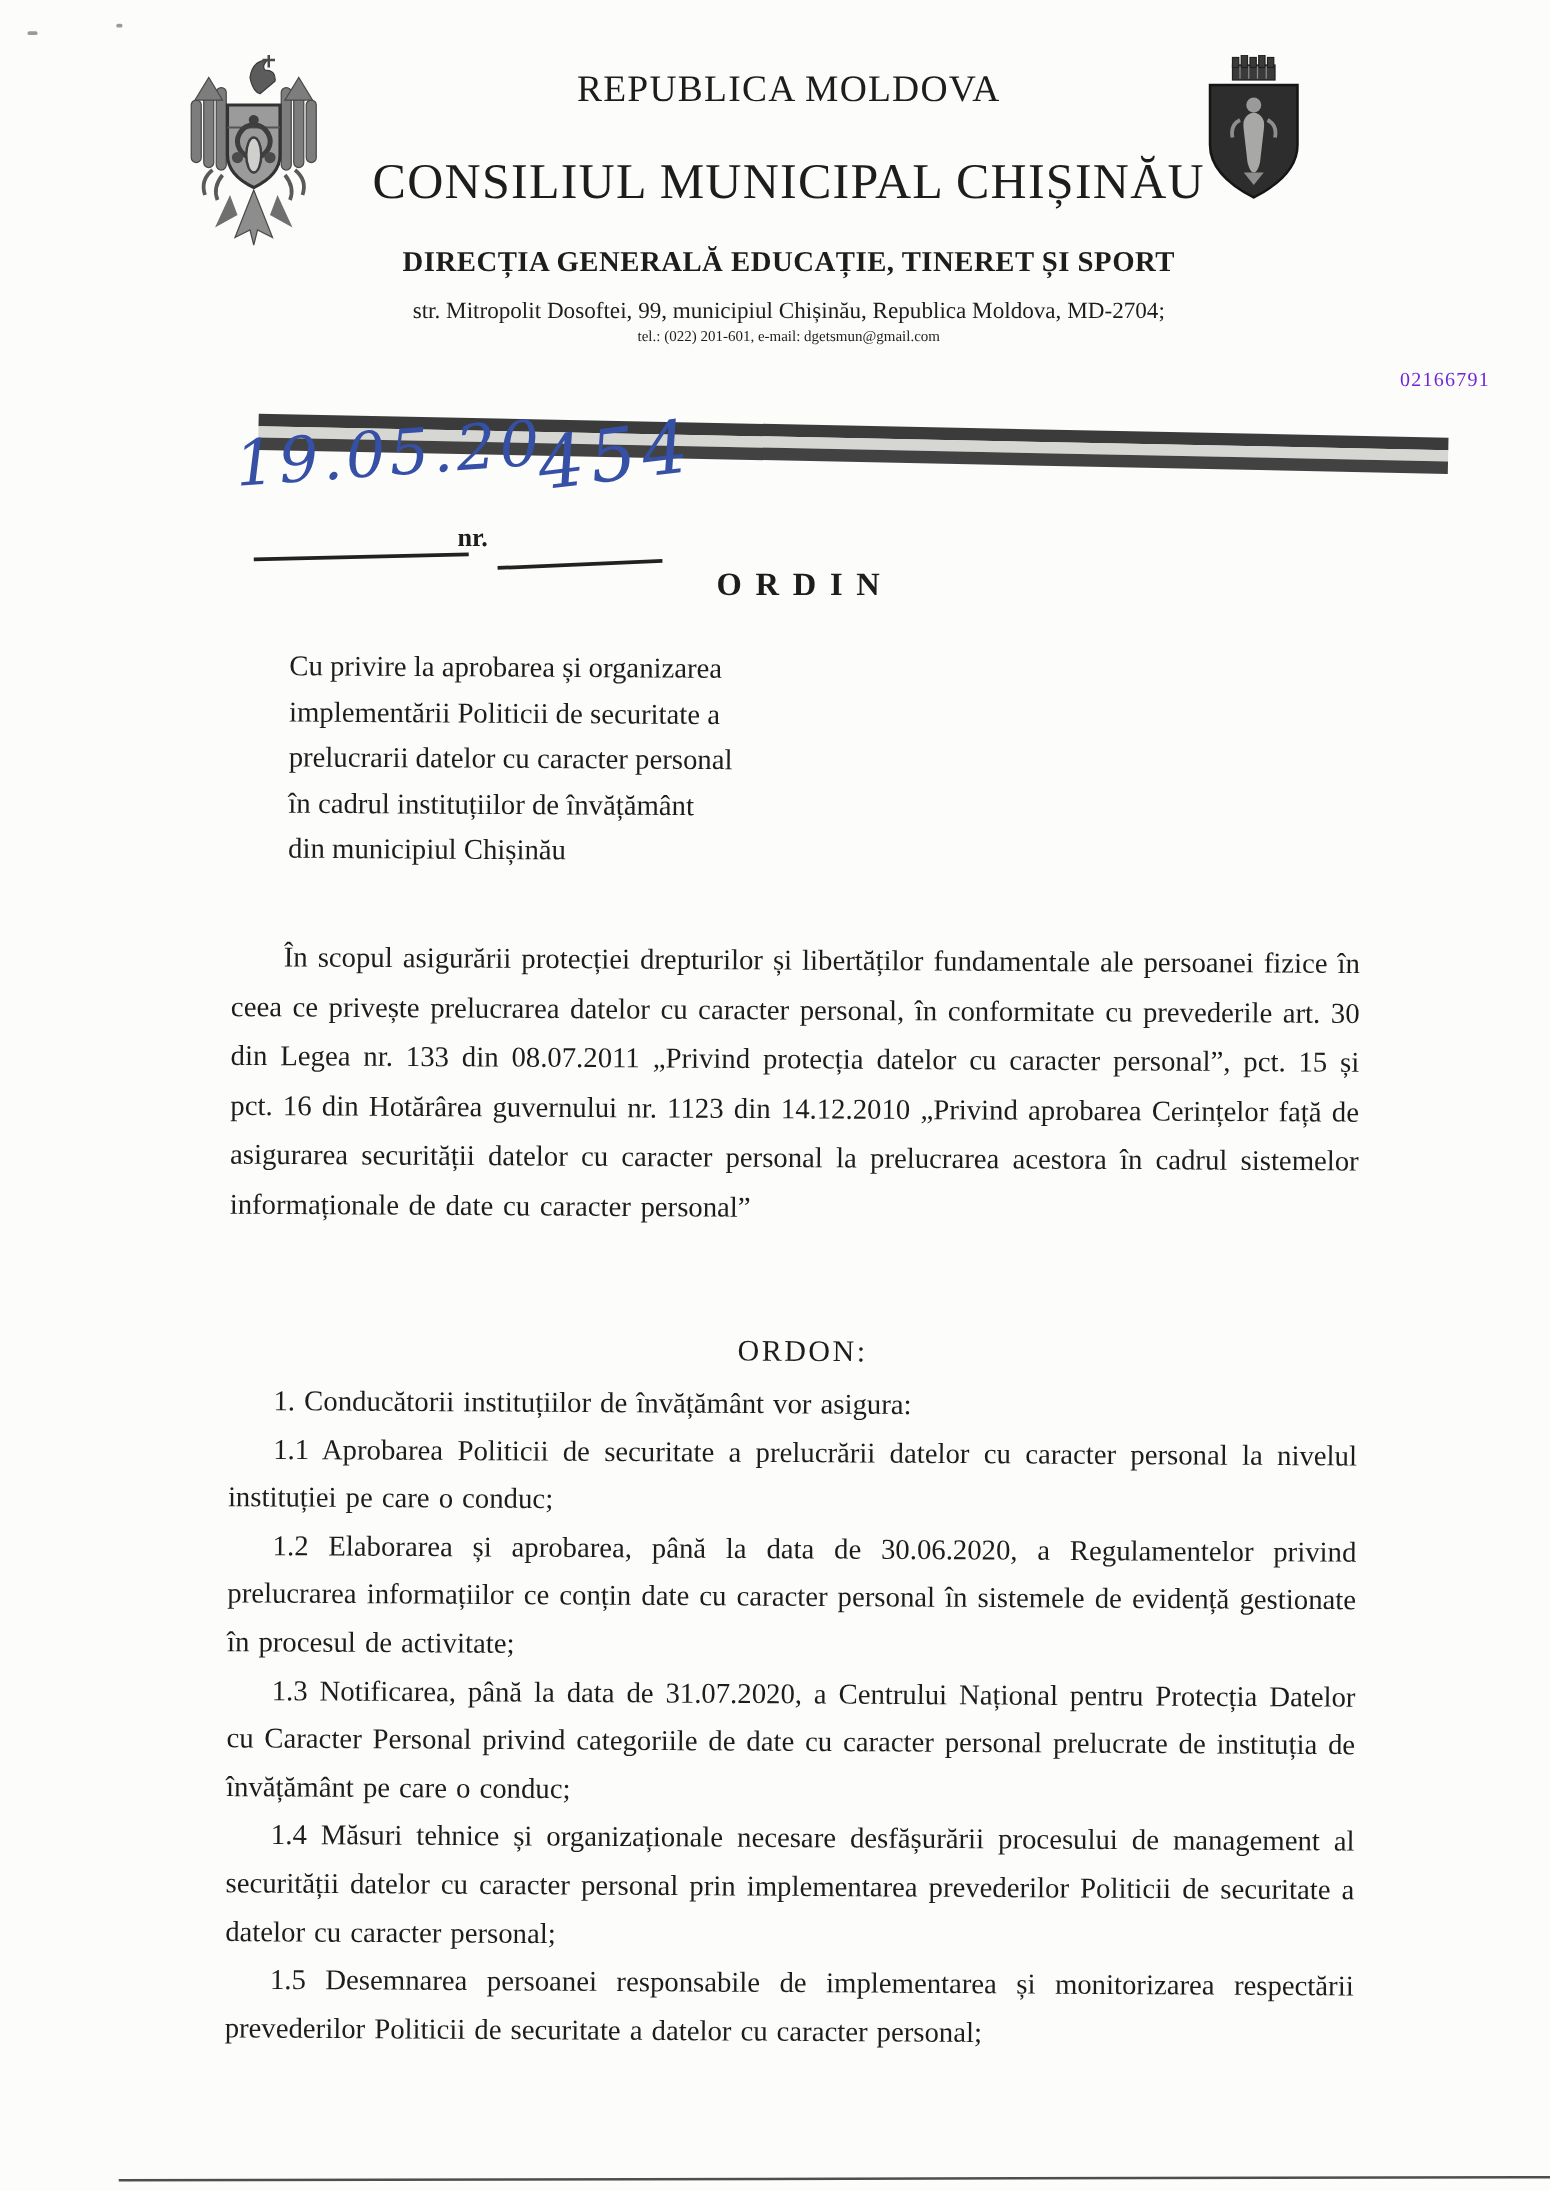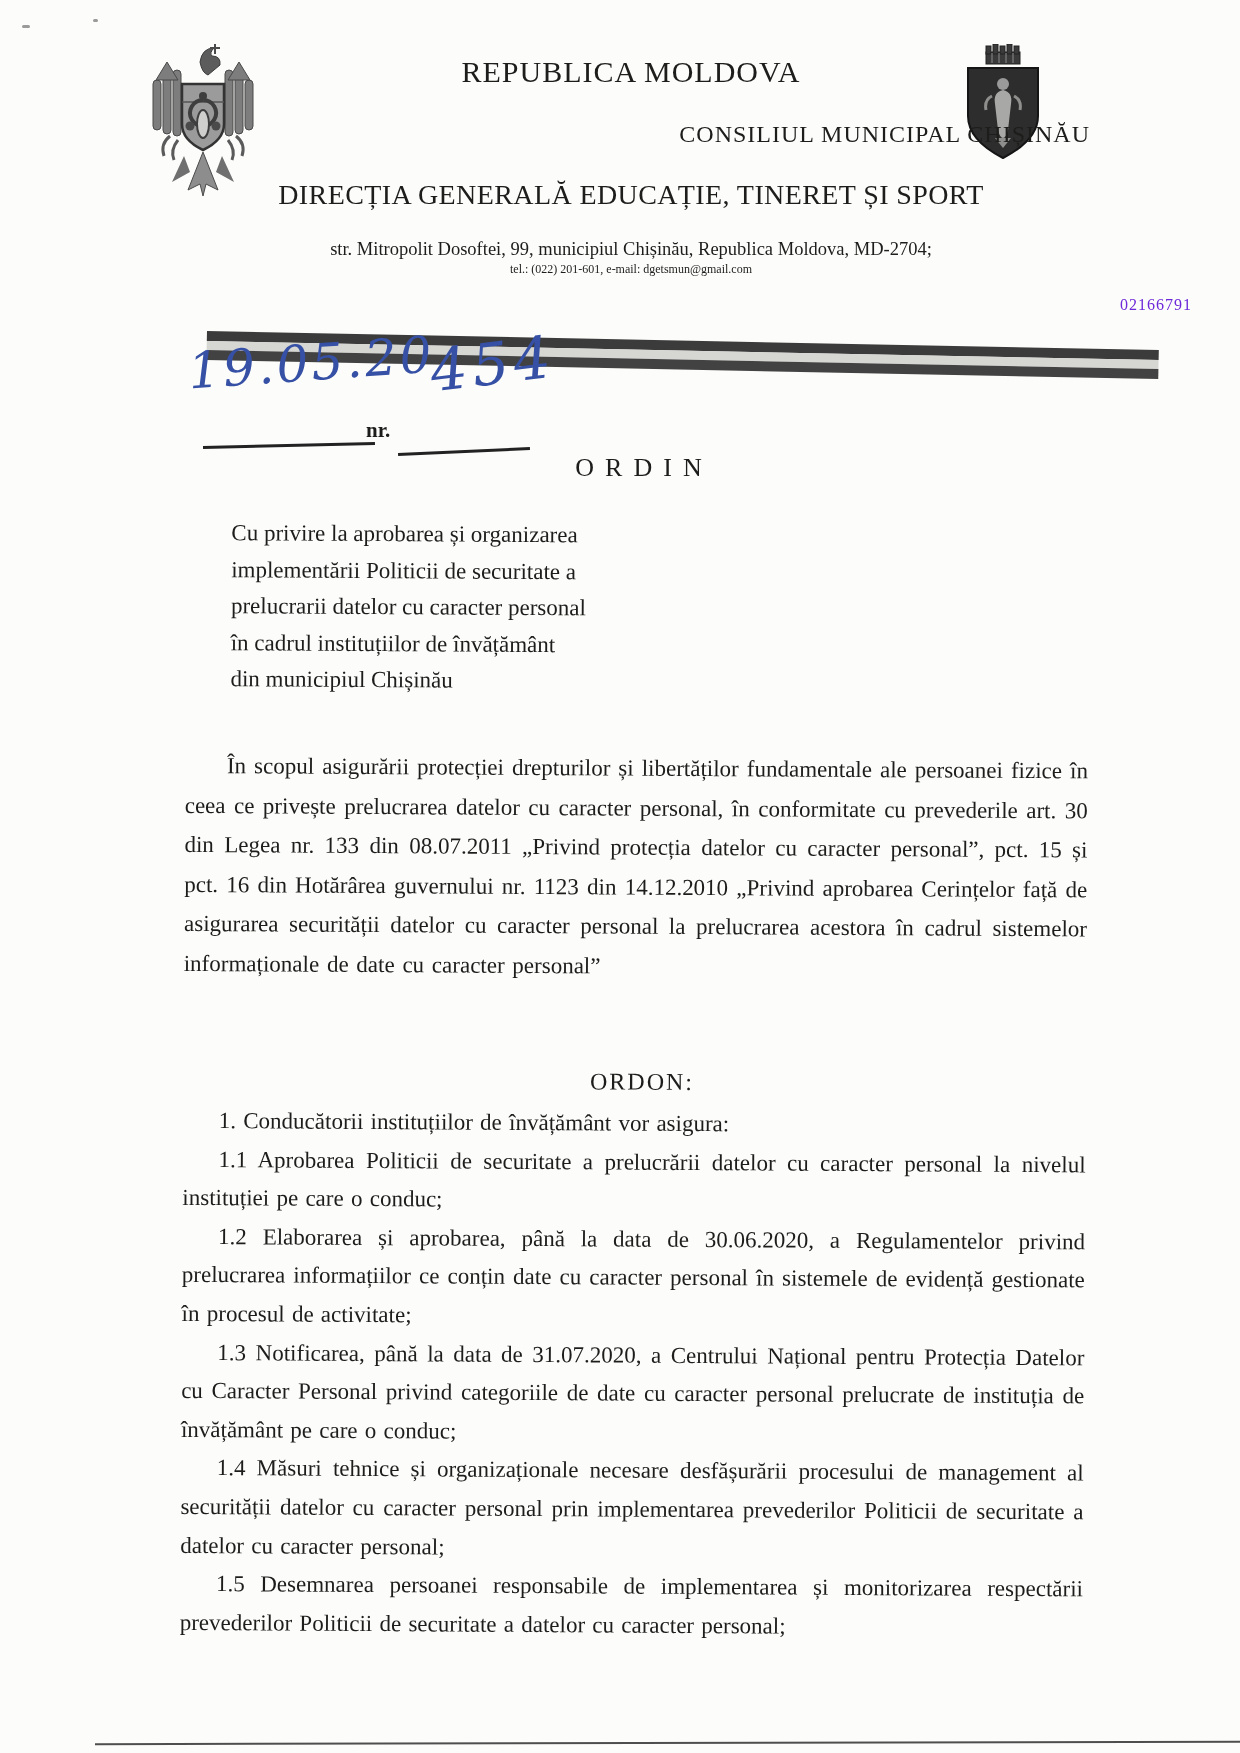--- a/index.html
+++ b/index.html
@@ -9,23 +9,23 @@
     background:#fcfcfa;
     overflow:hidden;
     font-family:"Liberation Serif", serif;
     color:#1d1d1b;
   }
   .speck{position:absolute;background:#9a9a9a;border-radius:2px;}
 
   
   .hline{position:absolute;left:150px;right:150px;text-align:center;padding-left:22px;white-space:nowrap;}
   .h-country{top:55px;font-size:30px;letter-spacing:1px;}
-  .h-council{top:121px;font-size:24px;letter-spacing:1px;text-align:right;}
+  .h-council{top:121px;font-size:40px;letter-spacing:1px;}
   .h-mayor{top:159px;font-size:30px;letter-spacing:.5px;}
-  .h-dir{top:179px;font-size:28px;font-weight:normal;letter-spacing:.4px;}
+  .h-dir{top:197px;font-size:23px;font-weight:bold;letter-spacing:.4px;}
   .h-addr{top:239px;font-size:18.5px;}
   .h-contact{top:262px;font-size:12px;}
   .reg-code{position:absolute;left:1120px;top:296px;font-size:16px;letter-spacing:1px;color:#6d28d9;}
 
   
   .band{position:absolute;left:207px;top:331px;width:952px;transform:rotate(1.15deg);transform-origin:left top;}
   .band .s1{height:10px;background:#3b3b3b;}
   .band .s2{height:9px;background:#d6d6d3;}
   .band .s3{height:10px;background:#424242;}
 
@@ -33,21 +33,21 @@
   .hand{position:absolute;font-style:italic;color:#3550a5;font-family:"DejaVu Serif", serif;}
   .hand-date{left:188px;top:334px;font-size:50px;letter-spacing:3px;transform:rotate(-4deg);}
   .hand-num{left:430px;top:330px;font-size:58px;letter-spacing:5px;transform:rotate(-7deg);}
   .nr-label{position:absolute;left:366px;top:418px;font-size:21px;font-weight:bold;text-align:right;}
   .uline{position:absolute;height:3px;background:#222;}
   .u1{left:203px;top:444px;width:172px;transform:rotate(-1.3deg);}
   .u2{left:398px;top:450px;width:132px;transform:rotate(-2.5deg);}
 
   
   .order-title{position:absolute;left:0;right:0;top:453px;text-align:center;padding-left:48px;
-               font-size:26px;font-weight:normal;letter-spacing:11px;}
+               font-size:26px;font-weight:bold;letter-spacing:11px;}
   .content{position:absolute;left:0;top:0;width:1240px;height:1753px;
            transform:rotate(.35deg);transform-origin:200px 600px;}
   .subject{position:absolute;left:231px;top:515px;width:450px;font-size:23px;line-height:36.5px;}
   .preamble{position:absolute;left:186px;top:746px;width:903px;
             font-size:23px;line-height:39.5px;text-align:justify;text-indent:42px;word-spacing:2px;}
   .ordon{position:absolute;left:0;right:0;top:1066px;text-align:center;padding-left:50px;
          font-size:24px;letter-spacing:2px;}
   .items{position:absolute;left:186px;top:1102px;width:903px;
          font-size:23px;line-height:38.6px;text-align:justify;word-spacing:1.5px;}
   .items p{margin:0;text-indent:36px;}

